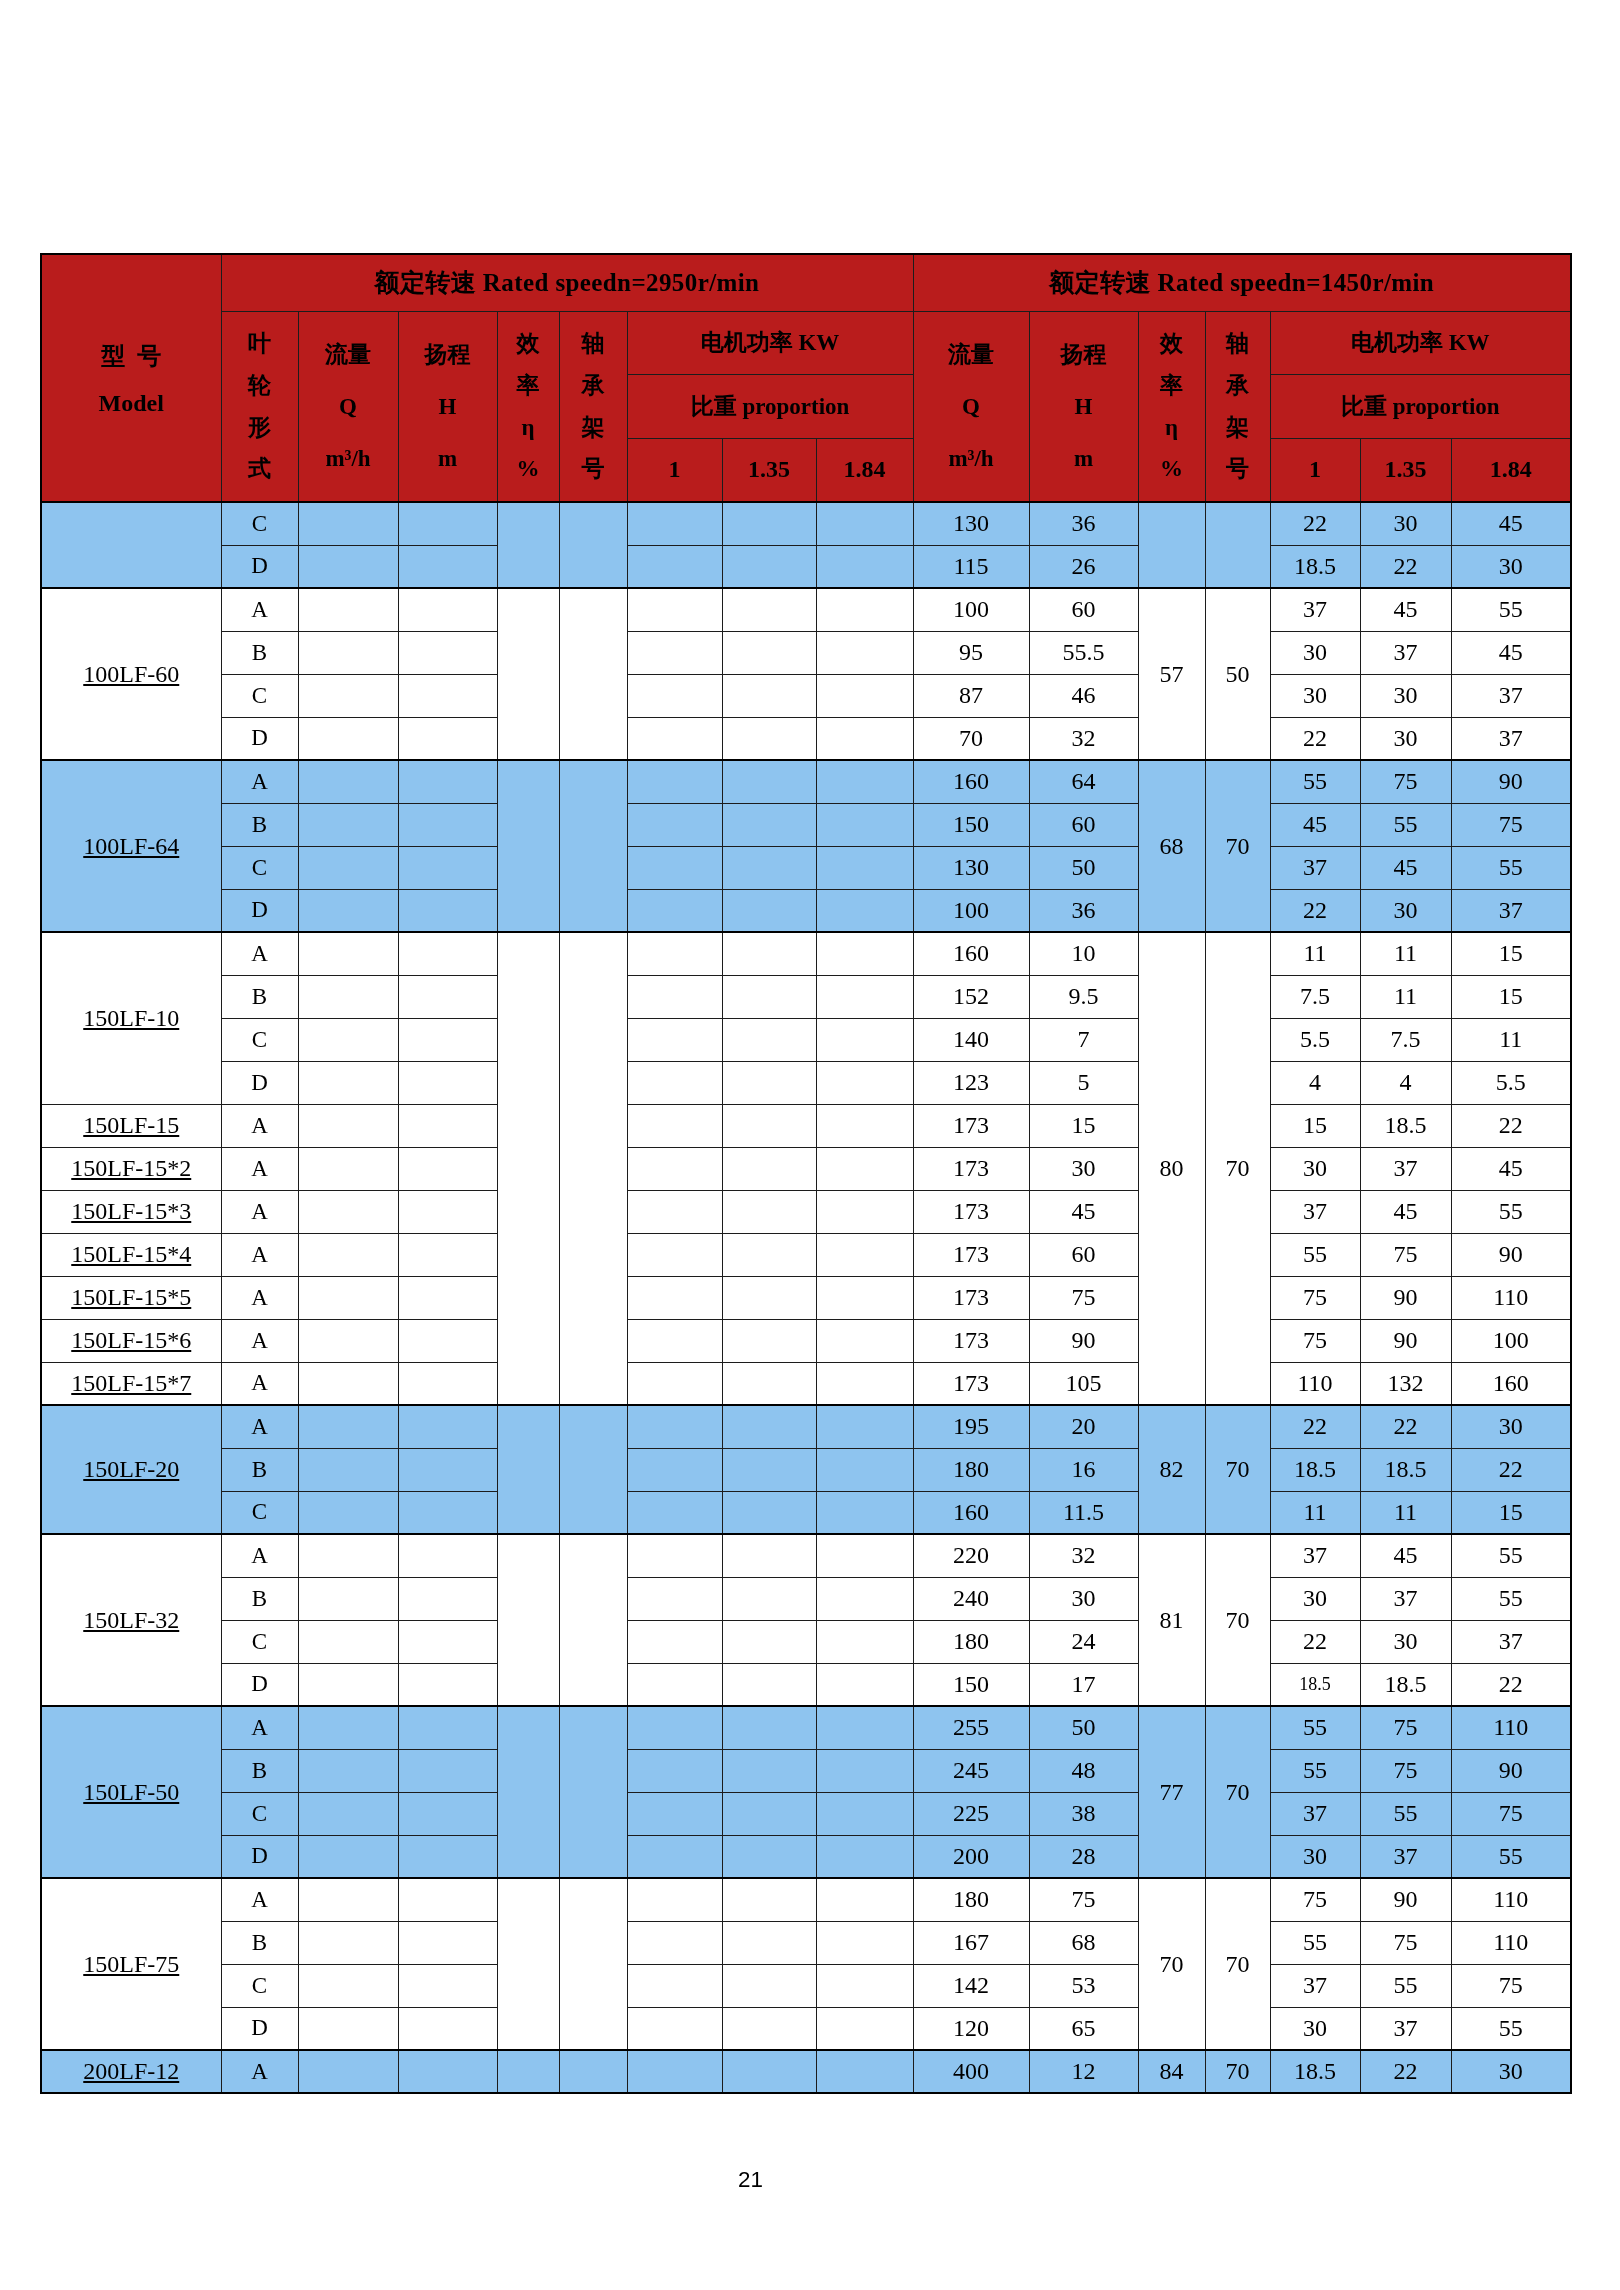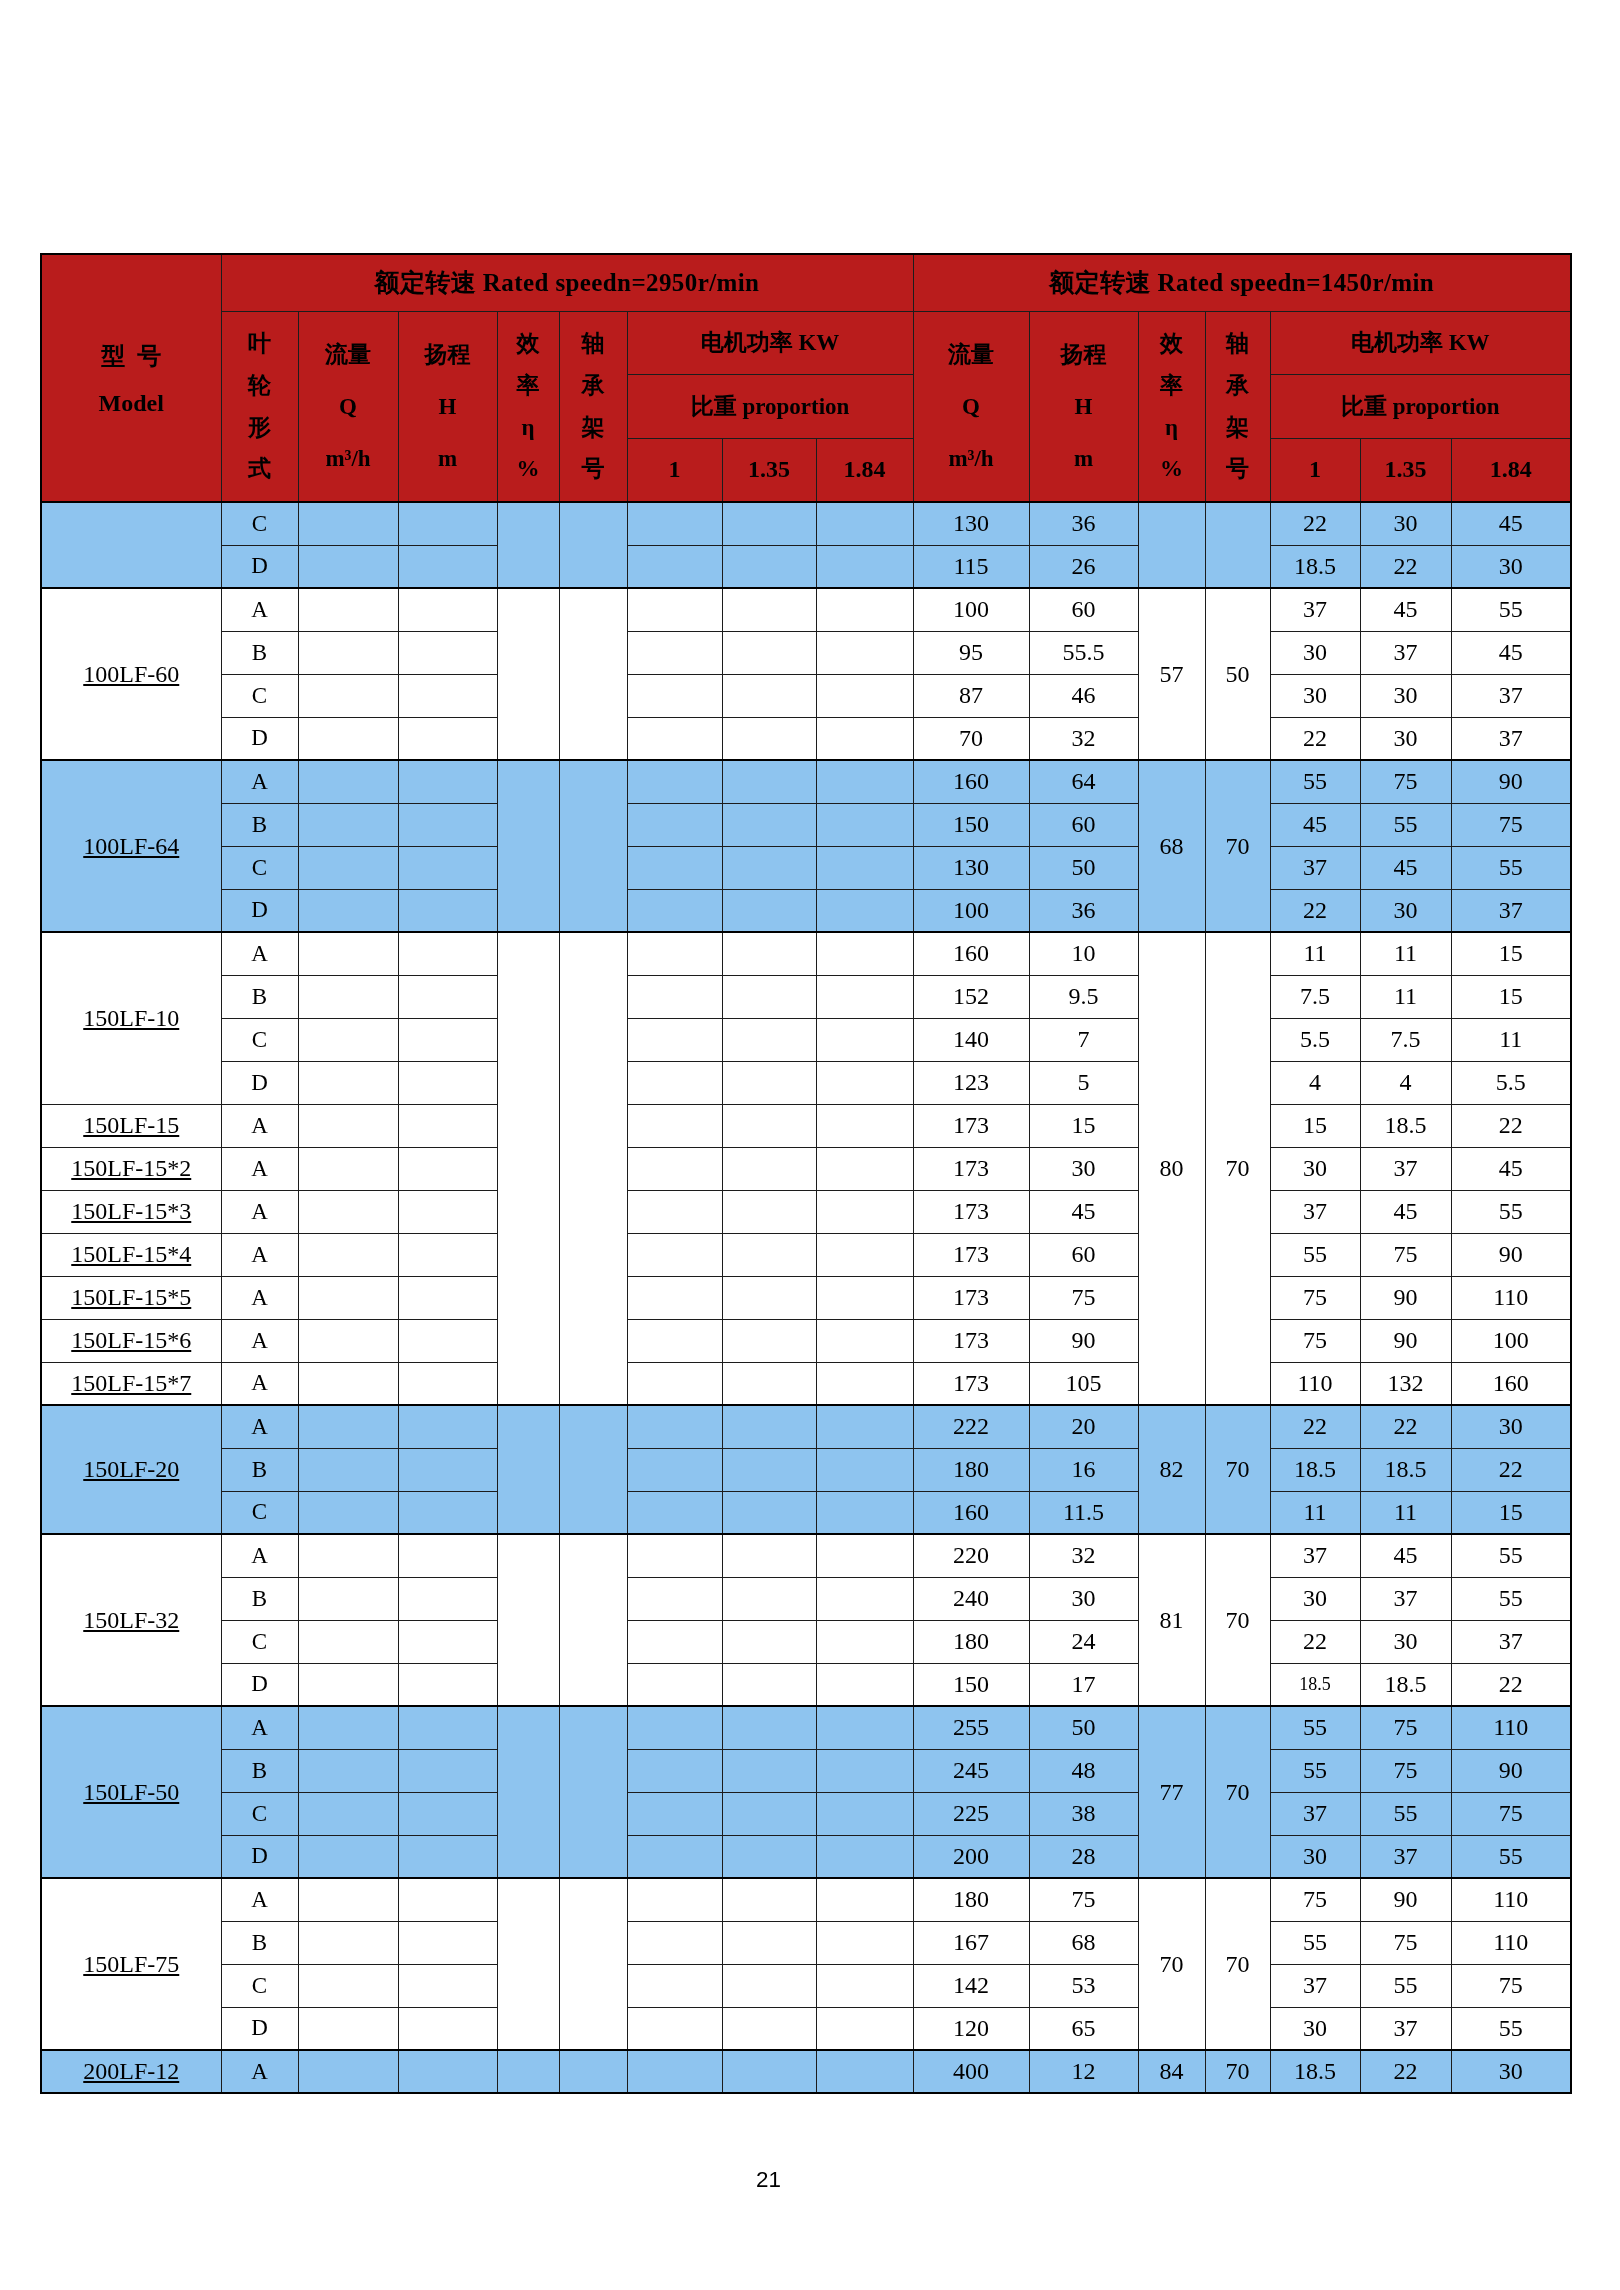--- a/index.html
+++ b/index.html
@@ -25,21 +25,21 @@
   .model-hdr-zh { font-size:24px; white-space:pre; margin-bottom:15px; }
   .model-hdr-en { font-size:24px;margin-top:18px; }
   .num  { font-size:24px; }
   .small-num { font-size:18px; }
   .model-cell { font-size:24px; white-space:nowrap;text-decoration:underline; }
   .imp-cell { font-size:23px; }
   tbody tr { height:43px; }
   tr.gs > td { border-top:2.7px solid #000; }
   td.blue { background:#8ec4ef; }
   .page-num {
-    position:absolute; left:740px; top:2167px; width:57px;
+    position:absolute; left:722px; top:2167px; width:57px;
     text-align:center; font-family:"Liberation Sans", sans-serif; font-size:22.4px;
   }
 </style>
 </head>
 <body>
 
 <div class="page">
   <table class="spec">
     <colgroup>
         <col style="width: 180px;">
@@ -457,21 +457,21 @@
         <tr class="gs">
           <td rowspan="3" class="model-cell blue">150LF-20</td>
           <td class="imp-cell blue">A</td>
           <td class="num blue"></td>
           <td class="num blue"></td>
           <td rowspan="3" class="num blue"></td>
           <td rowspan="3" class="num blue"></td>
           <td class="num blue"></td>
           <td class="num blue"></td>
           <td class="num blue"></td>
-          <td class="num blue">222</td>
+          <td class="num blue">195</td>
           <td class="num blue">20</td>
           <td rowspan="3" class="num blue">82</td>
           <td rowspan="3" class="num blue">70</td>
           <td class="num blue">22</td>
           <td class="num blue">22</td>
           <td class="num blue">30</td>
         </tr>
         <tr>
           <td class="imp-cell blue">B</td>
           <td class="num blue"></td>

